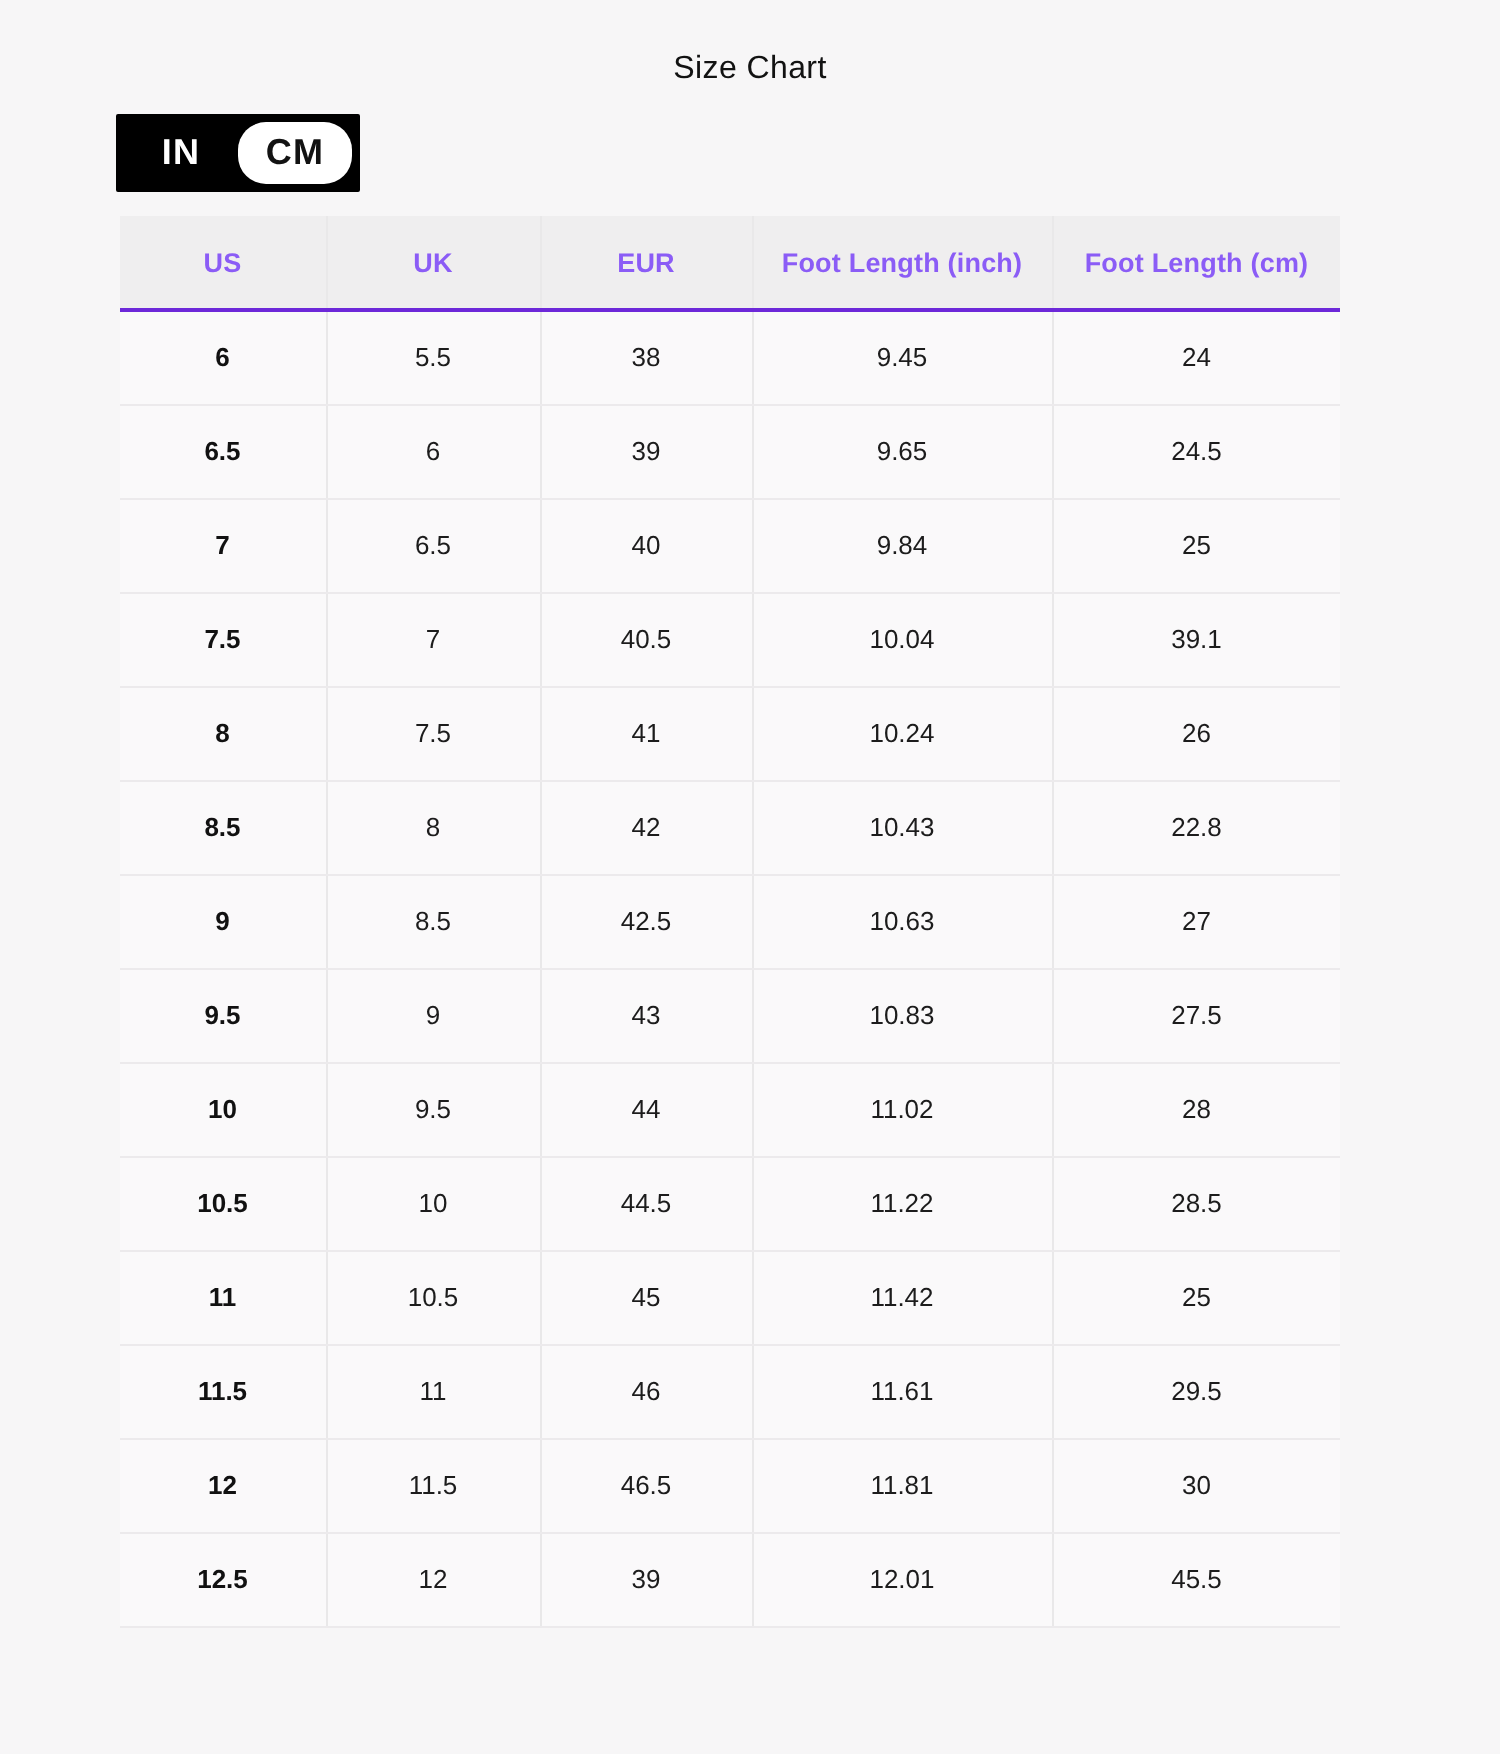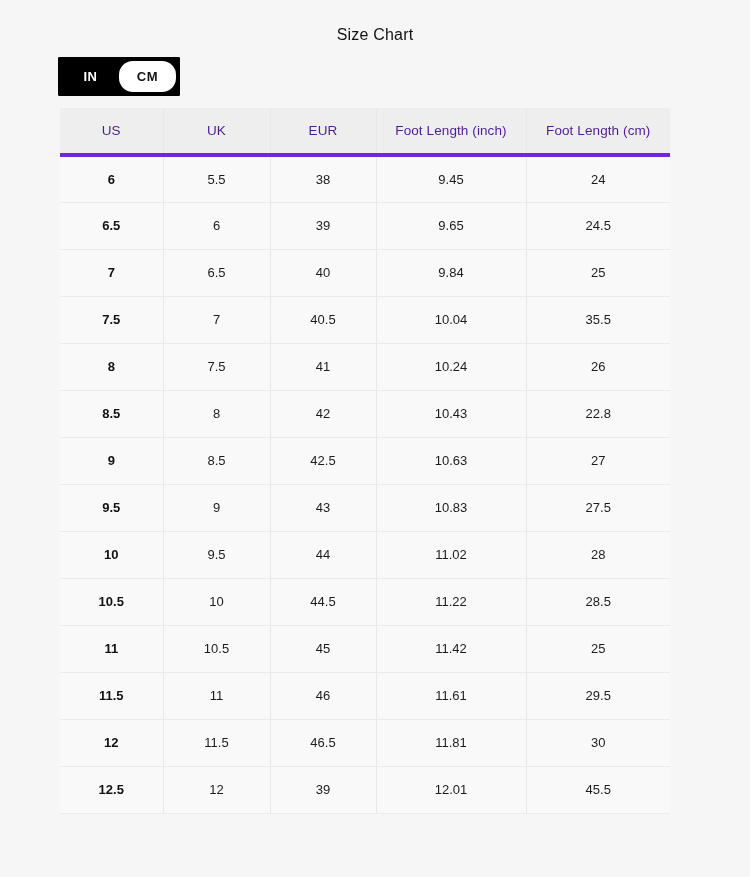--- a/index.html
+++ b/index.html
@@ -48,21 +48,21 @@
     display: flex;
     align-items: stretch;
     padding: 3px;
     border-radius: 1px;
   }
   .unit-btn {
     min-width: 57px;
     display: flex;
     align-items: center;
     justify-content: center;
-    font-size: 13px;
+    font-size: 18px;
     font-weight: 700;
     letter-spacing: 0.6px;
     cursor: pointer;
     user-select: none;
     padding: 0 10px;
   }
   .unit-btn.active {
     background: #000000;
     color: #ffffff;
   }
@@ -93,25 +93,25 @@
     font-size: 13px;
     color: #1c1c1c;
   }
   table.size-table th:last-child,
   table.size-table td:last-child {
     border-right: none;
   }
   table.size-table thead th {
     background: #efeeef;
     height: 47px;
-    font-weight: 400;
+    font-weight: 700;
     font-size: 13.5px;
     letter-spacing: 0.1px;
-    border-bottom: 4px solid #6d28d9;
-    color: #4c1d95;
+    border-bottom: 2px solid #6d28d9;
+    color: #8b5cf6;
   }
   table.size-table tbody td {
     background: #faf9fa;
     height: 47px;
     font-weight: 400;
   }
   table.size-table tbody tr:last-child td {
     border-bottom: 1px solid #eceaec;
   }
   table.size-table tbody td.us-col {
@@ -176,21 +176,21 @@
             <td>6.5</td>
             <td>40</td>
             <td>9.84</td>
             <td>25</td>
           </tr>
           <tr>
             <td class="us-col">7.5</td>
             <td>7</td>
             <td>40.5</td>
             <td>10.04</td>
-            <td>35.5</td>
+            <td>39.1</td>
           </tr>
           <tr>
             <td class="us-col">8</td>
             <td>7.5</td>
             <td>41</td>
             <td>10.24</td>
             <td>26</td>
           </tr>
           <tr>
             <td class="us-col">8.5</td>

